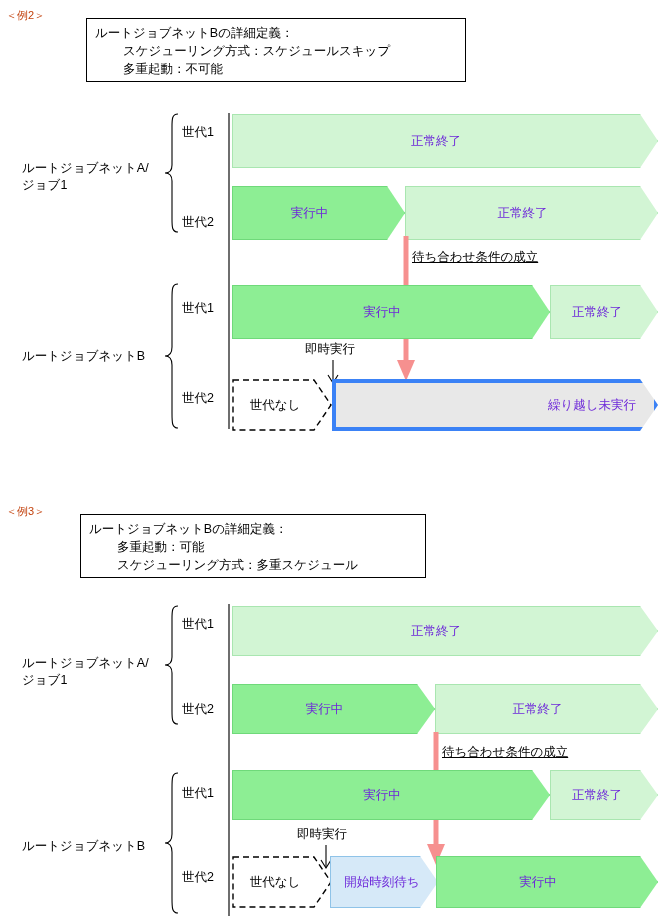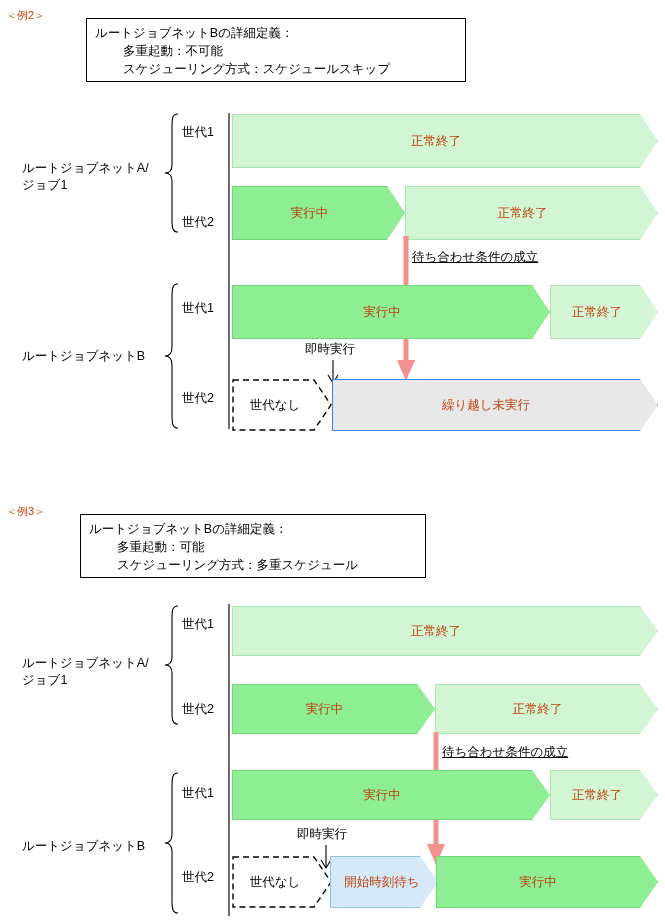--- a/index.html
+++ b/index.html
@@ -66,33 +66,34 @@
   }
 
   
   .bar {
     box-sizing: border-box;
     display: flex;
     align-items: center;
     justify-content: center;
     font-size: 12.5px;
     white-space: nowrap;
-    color: #c2410c;
+    color: #6d28d9;
   }
   .bar-running {        
     background: #8DEE94;
     border: 1px solid #6FD97A;
   }
   .bar-done {           
     background: #D2F5D4;
     border: 1px solid #A9E6B0;
   }
   .bar-gray {           
     background: #E8E8E8;
-    border: 1px solid #3b82f6;
+    border: 4px solid #3b82f6;
+    justify-content: flex-end;
   }
   .bar-blue {           
     background: #D6E9F8;
     border: 1px solid #8FC3E8;
   }
   
   .chev {
     clip-path: polygon(0 0, calc(100% - 18px) 0, 100% 50%, calc(100% - 18px) 100%, 0 100%);
   }
   .chev-label { pointer-events: none; }
@@ -135,22 +136,22 @@
     white-space: nowrap;
   }
 </style>
 </head>
 <body>
 
 <div class="abs example-caption" style="left:6px; top:8px;">＜例2＞</div>
 
 <div class="abs def-box" style="left:86px; top:18px; width:380px; height:64px;">
   <div class="def-line">ルートジョブネットBの詳細定義：</div>
+  <div class="def-line indent">スケジューリング方式：スケジュールスキップ</div>
   <div class="def-line indent">多重起動：不可能</div>
-  <div class="def-line indent">スケジューリング方式：スケジュールスキップ</div>
 </div>
 
 <div class="abs axis" style="left:228px; top:113px; height:316px;"></div>
 
 <div class="abs group-label" style="left:22px; top:160px;">
   <div>ルートジョブネットA/</div>
   <div>ジョブ1</div>
 </div>
 <div class="abs brace" style="left:164px; top:113px;">
   <svg width="16" height="120" viewBox="0 0 16 120">

